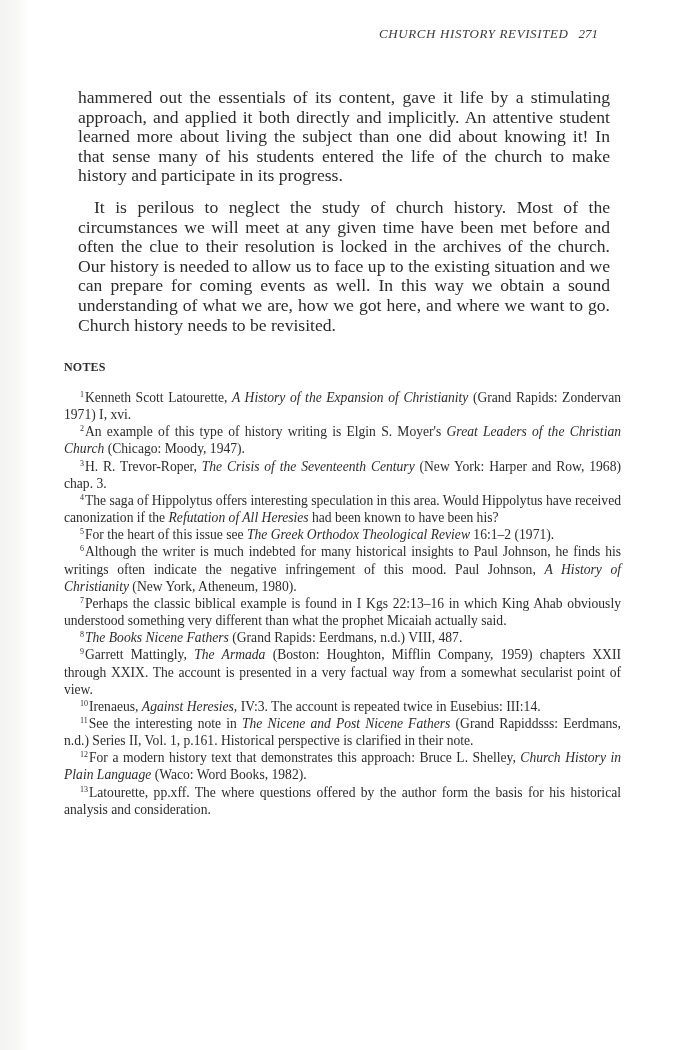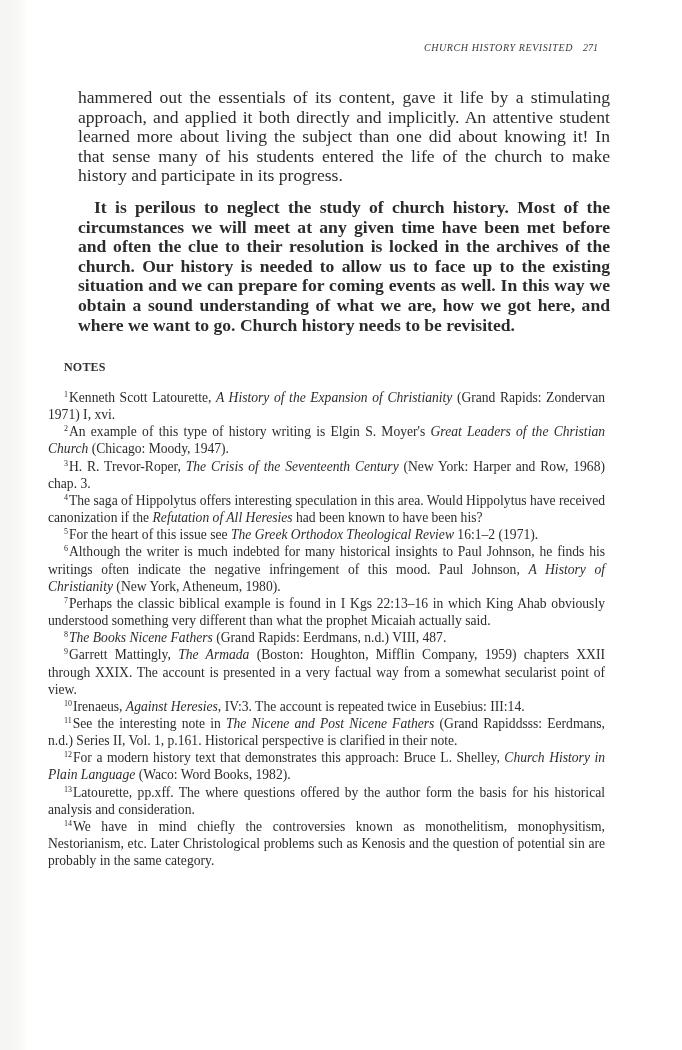--- a/index.html
+++ b/index.html
@@ -6,35 +6,35 @@
   body {
     width: 682px; height: 1050px; background: #ffffff; position: relative; overflow: hidden;
     font-family: "Liberation Serif", "DejaVu Serif", serif; color: #2a2a2a;
   }
   .gutter {
     position: absolute; left: 0; top: 0; width: 28px; height: 1050px;
     background: linear-gradient(to right, #f4f4f2 0%, #f7f7f5 60%, #ffffff 100%);
   }
   .running-head {
     position: absolute; top: 26px; right: 84px;
-    font-style: italic; font-size: 10px; letter-spacing: 0.6px; color: #3a3a3a; margin-top: 16px;
+    font-style: italic; font-size: 13px; letter-spacing: 0.6px; color: #3a3a3a;
   }
   .running-head .pg { margin-left: 10px; letter-spacing: 0; }
   .body-text {
     position: absolute; left: 66px; top: 76px; width: 556px;
     font-size: 17.6px; line-height: 19.6px; text-align: justify; color: #2c2c2c;
   }
   .body-text p { margin: 12px; }
-  .body-text p.indent { text-indent: 16px; font-weight: bold; }
+  .body-text p.indent { text-indent: 16px; }
   .notes-heading {
     position: absolute; left: 64px; top: 360px;
     font-size: 12px; font-weight: bold; letter-spacing: 0.2px; color: #2e2e2e;
   }
   .notes {
-    position: absolute; left: 48px; top: 380px; width: 557px;
+    position: absolute; left: 64px; top: 380px; width: 557px;
     font-size: 13.6px; line-height: 17.15px; text-align: justify; color: #2c2c2c;
     margin-top: 0;
   }
   .note { margin: 0; text-indent: 16px; }
   .note sup { font-size: 8px; vertical-align: 5px; line-height: 0; margin-right: 1px; }
   .note i { font-style: italic; }
 </style>
 </head>
 <body>
 
@@ -58,14 +58,13 @@
     <p class="note"><sup>4</sup><span>The saga of Hippolytus offers interesting speculation in this area. Would Hippolytus have received canonization if the </span><i>Refutation of All Heresies</i><span> had been known to have been his?</span></p>
     <p class="note"><sup>5</sup><span>For the heart of this issue see </span><i>The Greek Orthodox Theological Review</i><span> 16:1–2 (1971).</span></p>
     <p class="note"><sup>6</sup><span>Although the writer is much indebted for many historical insights to Paul Johnson, he finds his writings often indicate the negative infringement of this mood. Paul Johnson, </span><i>A History of Christianity</i><span> (New York, Atheneum, 1980).</span></p>
     <p class="note"><sup>7</sup><span>Perhaps the classic biblical example is found in I Kgs 22:13–16 in which King Ahab obviously understood something very different than what the prophet Micaiah actually said.</span></p>
     <p class="note"><sup>8</sup><i>The Books Nicene Fathers</i><span> (Grand Rapids: Eerdmans, n.d.) VIII, 487.</span></p>
     <p class="note"><sup>9</sup><span>Garrett Mattingly, </span><i>The Armada</i><span> (Boston: Houghton, Mifflin Company, 1959) chapters XXII through XXIX. The account is presented in a very factual way from a somewhat secularist point of view.</span></p>
     <p class="note"><sup>10</sup><span>Irenaeus, </span><i>Against Heresies</i><span>, IV:3. The account is repeated twice in Eusebius: III:14.</span></p>
     <p class="note"><sup>11</sup><span>See the interesting note in </span><i>The Nicene and Post Nicene Fathers</i><span> (Grand Rapiddsss: Eerdmans, n.d.) Series II, Vol. 1, p.161. Historical perspective is clarified in their note.</span></p>
     <p class="note"><sup>12</sup><span>For a modern history text that demonstrates this approach: Bruce L. Shelley, </span><i>Church History in Plain Language</i><span> (Waco: Word Books, 1982).</span></p>
     <p class="note"><sup>13</sup><span>Latourette, pp.xff. The where questions offered by the author form the basis for his historical analysis and consideration.</span></p>
-    <p class="note"><sup>14</sup><span>We have in mind chiefly the controversies known as monothelitism, monophysitism, Nestorianism, etc. Later Christological problems such as Kenosis and the question of potential sin are probably in the same category.</span></p>
   </div>
 
 </body></html>

